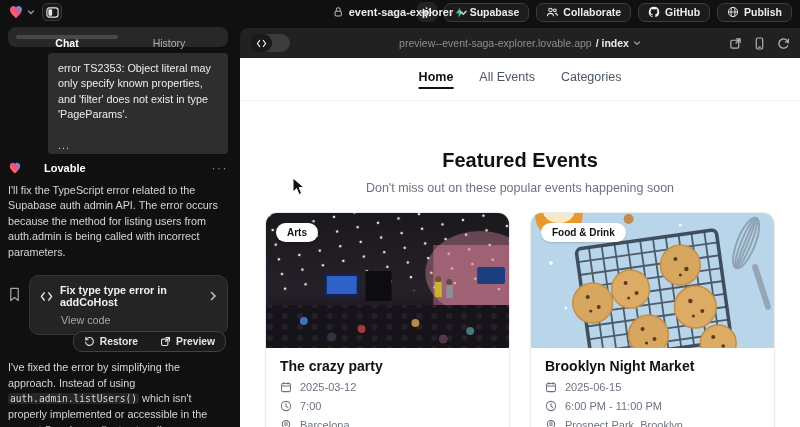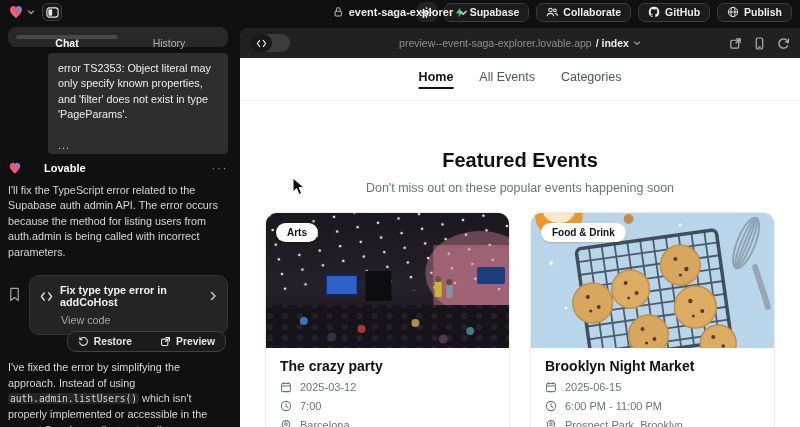--- a/index.html
+++ b/index.html
@@ -33,21 +33,21 @@
   .para { color:#d6d6d6; font-size:10.8px; line-height:1.44; margin-top:8px; }
   .para code { font-family:"DejaVu Sans Mono",monospace; font-size:9.6px; color:#d9d9d9; background:#262626; border-radius:3px; padding:0 2px; }
   .code-row { display:flex; gap:8px; margin-top:15px; }
   .bookmark { margin-top:12px; flex:none; }
   .code-card { flex:1; background:#242424; border:1px solid #363636; border-radius:10px; padding:8px 10px; }
   .cc-top { display:flex; align-items:center; gap:7px; }
   .cc-title { font-size:10.8px; font-weight:700; color:#f1f1f1; }
   .cc-chev { margin-left:auto; }
   .cc-sub { margin-top:6px; padding-left:21px; font-size:10.8px; color:#a6a6a6; }
   .actions-row { display:flex; justify-content:flex-end; margin-top:-4px; position:relative; z-index:2; padding-right:2px; }
-  .actions { display:flex; align-items:center; background:#1b1b1b; border:1px solid #414141; border-radius:9px; padding:2px 3px; gap:14px; }
+  .actions { display:flex; align-items:center; background:#1b1b1b; border:1px solid #414141; border-radius:9px; padding:2px 3px; gap:8px; }
   .action { display:flex; align-items:center; gap:5px; color:#e5e5e5; font-size:10.3px; font-weight:700; padding:2px 7px; border-radius:6px; }
 
   
   .preview { flex:1; margin:4px 0 0 6px; display:flex; flex-direction:column; border-top-left-radius:8px; overflow:hidden; }
   .ptoolbar { height:30px; flex:none; background:#212121; display:flex; align-items:center; padding:0 10px; position:relative; }
   .code-toggle { width:40px; height:18px; background:#3c3c3c; border-radius:9px; position:relative; }
   .code-knob { position:absolute; left:0; top:0; width:22px; height:18px; background:#191919; border-radius:9px; display:flex; align-items:center; justify-content:center; }
   .url { position:absolute; left:50%; transform:translateX(-50%); display:flex; align-items:center; gap:4px; font-size:10.5px; white-space:nowrap; }
   .url-host { color:#8f8f8f; }
   .url-path { color:#ececec; font-weight:600; }

